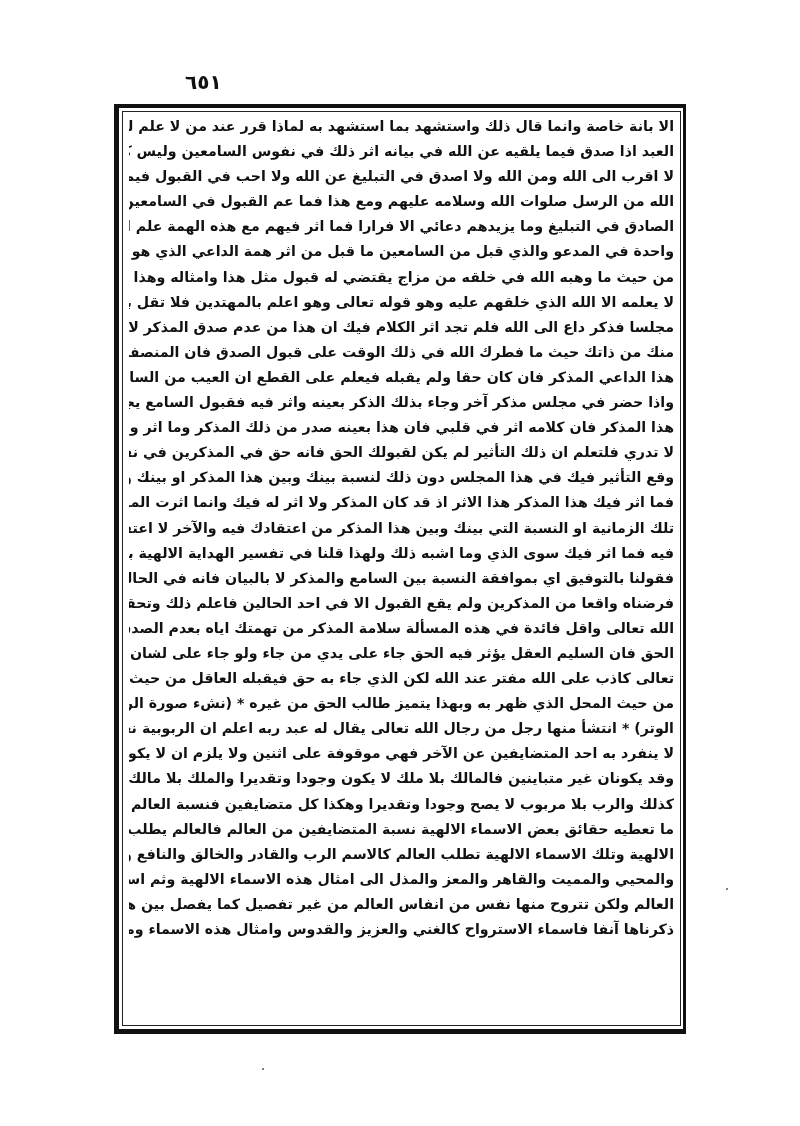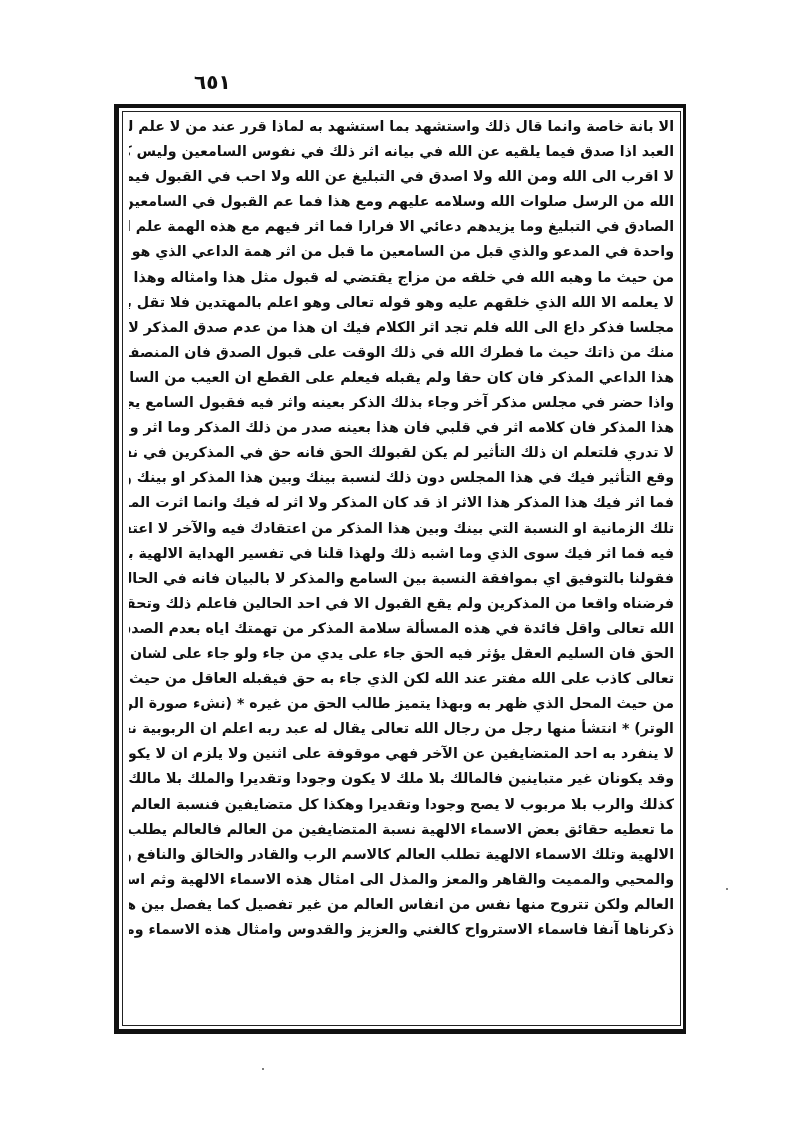--- a/index.html
+++ b/index.html
@@ -5,21 +5,21 @@
   html, body { margin: 0; padding: 0; }
   body {
     width: 800px; height: 1126px;
     background: #ffffff;
     position: relative;
     overflow: hidden;
     font-family: "DejaVu Sans", sans-serif;
   }
   .page-number {
     position: absolute;
-    left: 194px; top: 70px;
+    left: 185px; top: 70px;
     font-size: 20px; font-weight: bold;
     color: #111;
     direction: rtl;
     letter-spacing: 1px;
   }
   .frame {
     position: absolute;
     left: 114px; top: 104px;
     width: 572px; height: 930px;
     box-sizing: border-box;

